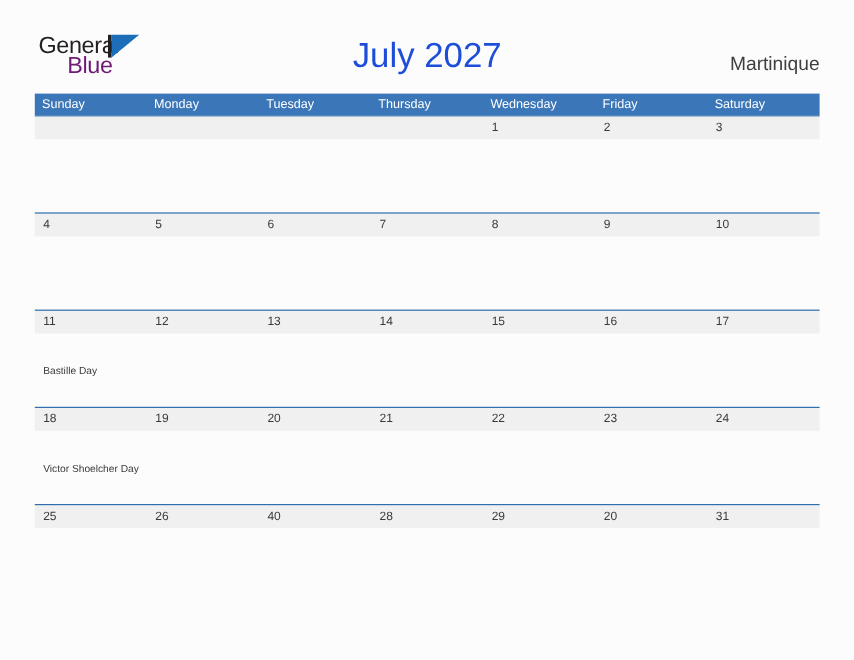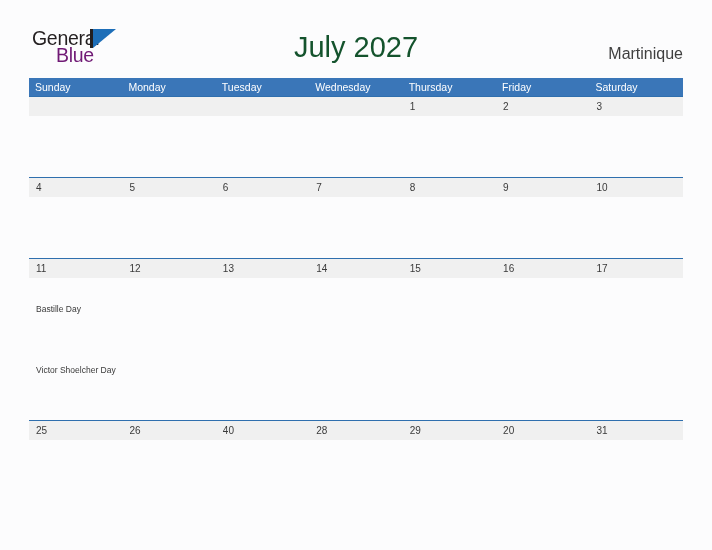--- a/index.html
+++ b/index.html
@@ -77,21 +77,21 @@
     border-right: 23px solid transparent;
   }
 
   .calendar-title {
     position: absolute;
     left: 0;
     top: 30px;
     width: 712px;
     text-align: center;
     font-size: 29px;
-    color: #14532d;
+    color: #1d4ed8;
     font-family: "Liberation Sans", sans-serif;
     font-weight: normal;
     letter-spacing: 0px;
     line-height: 34px;
   }
 
   .calendar-locale {
     position: absolute;
     right: 29px;
     top: 46px;
@@ -186,22 +186,22 @@
 
   <div class="calendar-locale">Martinique</div>
 </div>
 
 <div class="calendar">
 
   <div class="weekday-header">
     <div class="weekday-cell">Sunday</div>
     <div class="weekday-cell">Monday</div>
     <div class="weekday-cell">Tuesday</div>
+    <div class="weekday-cell">Thursday</div>
     <div class="weekday-cell">Wednesday</div>
-    <div class="weekday-cell">Thursday</div>
     <div class="weekday-cell">Friday</div>
     <div class="weekday-cell">Saturday</div>
   </div>
 
   <div class="week-row">
     <div class="week-strip">
       <div class="day-num"></div>
       <div class="day-num"></div>
       <div class="day-num"></div>
       <div class="day-num"></div>
@@ -298,20 +298,29 @@
       <div class="event-cell">
           <div class="event-text"></div>
         </div>
       <div class="event-cell">
           <div class="event-text"></div>
         </div>
     </div>
   </div>
 
   <div class="week-row">
+    <div class="week-strip">
+      <div class="day-num">18</div>
+      <div class="day-num">19</div>
+      <div class="day-num">20</div>
+      <div class="day-num">21</div>
+      <div class="day-num">22</div>
+      <div class="day-num">23</div>
+      <div class="day-num">24</div>
+    </div>
     <div class="week-events">
       <div class="event-cell">
           <div class="event-text"></div>
         </div>
       <div class="event-cell">
           <div class="event-text"></div>
         </div>
       <div class="event-cell">
           <div class="event-text"></div>
         </div>

